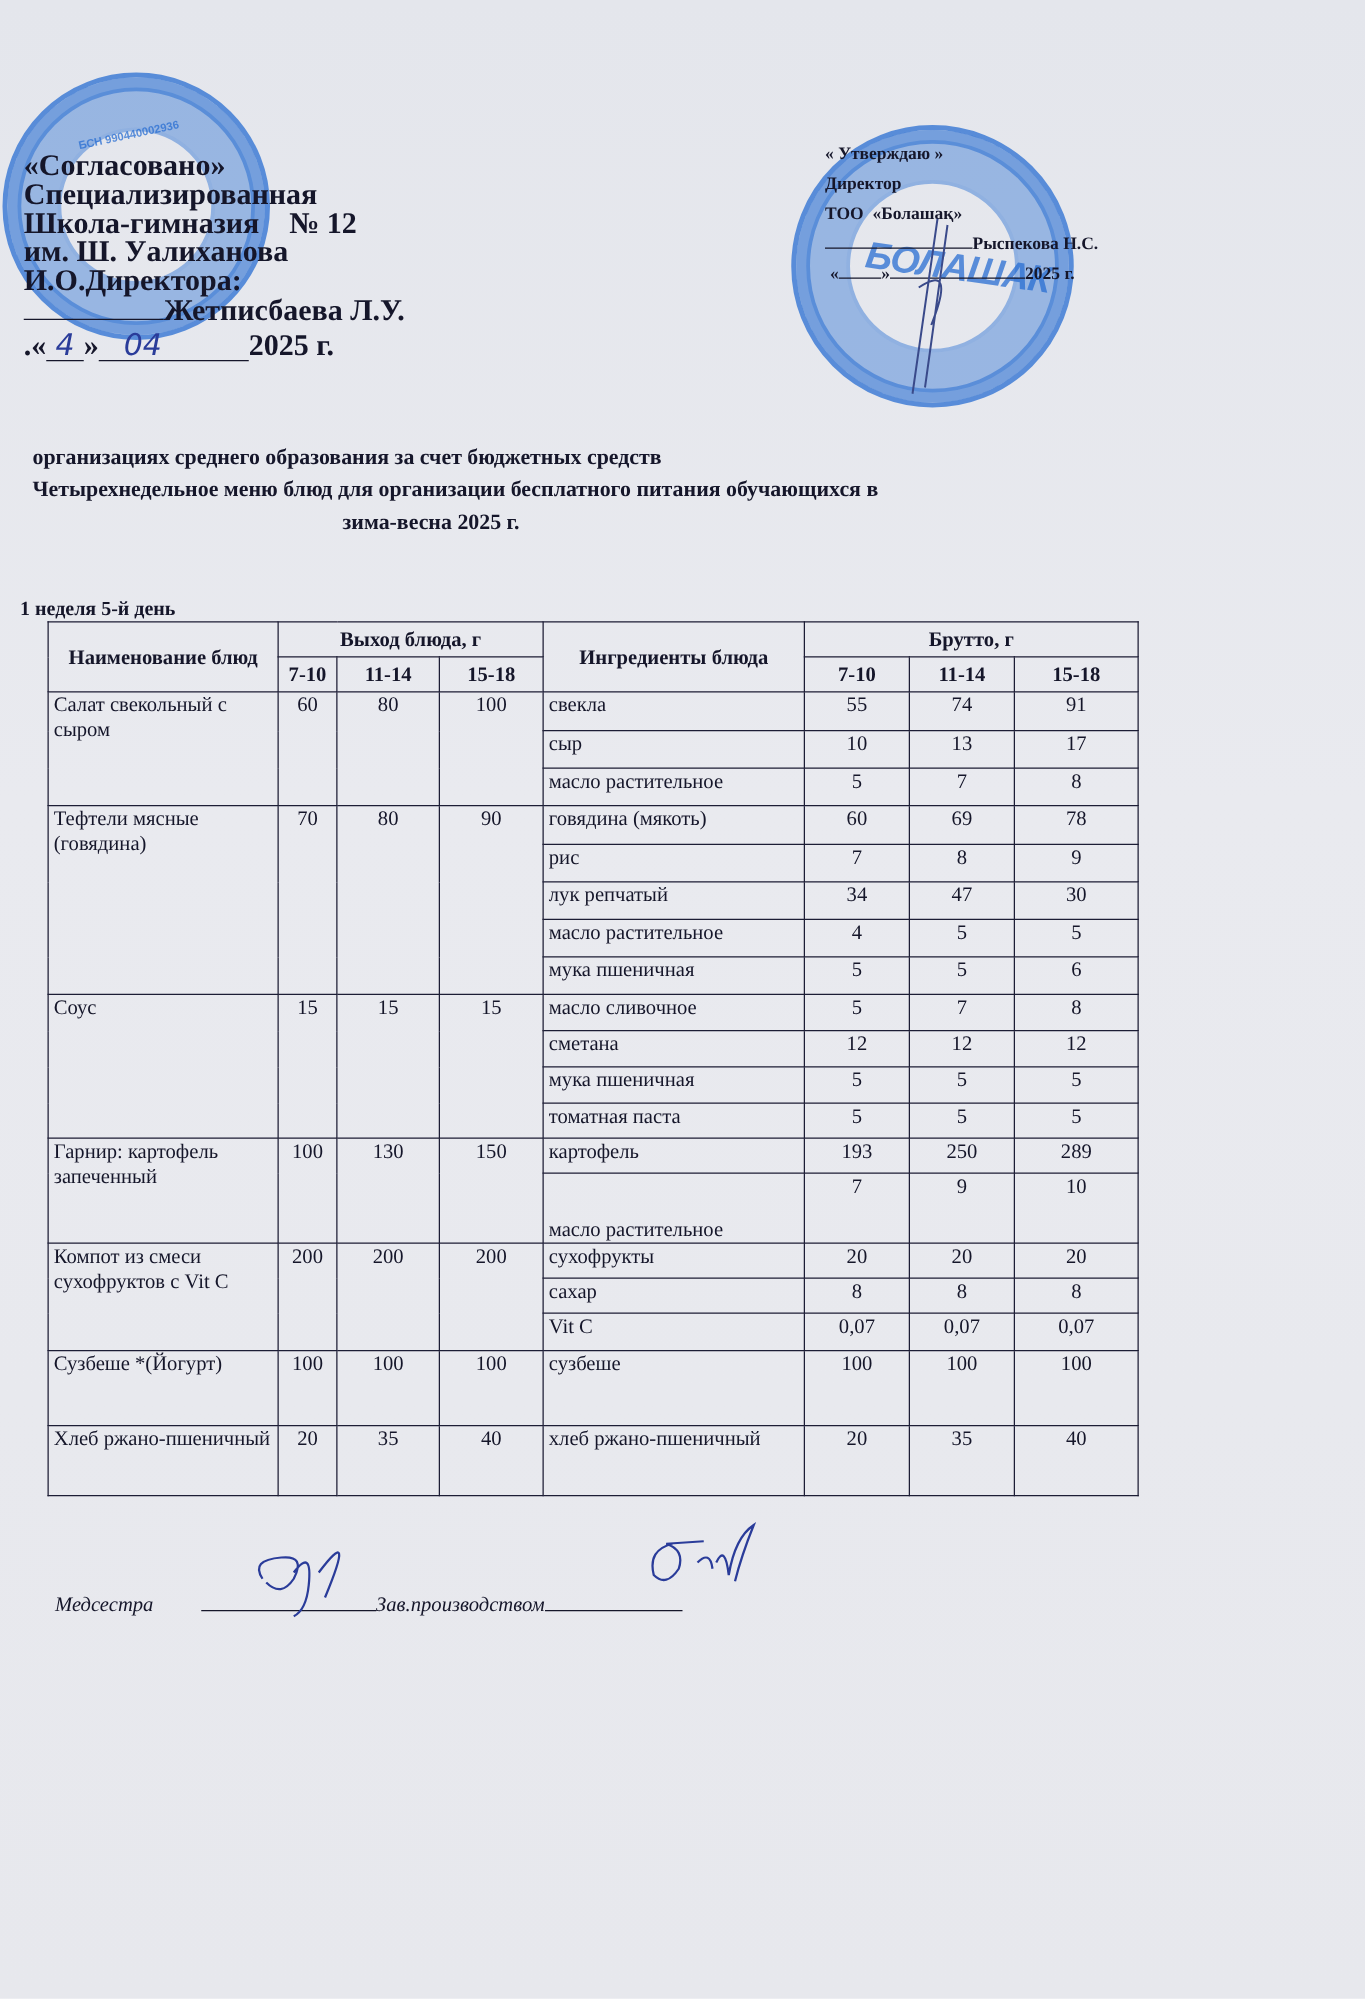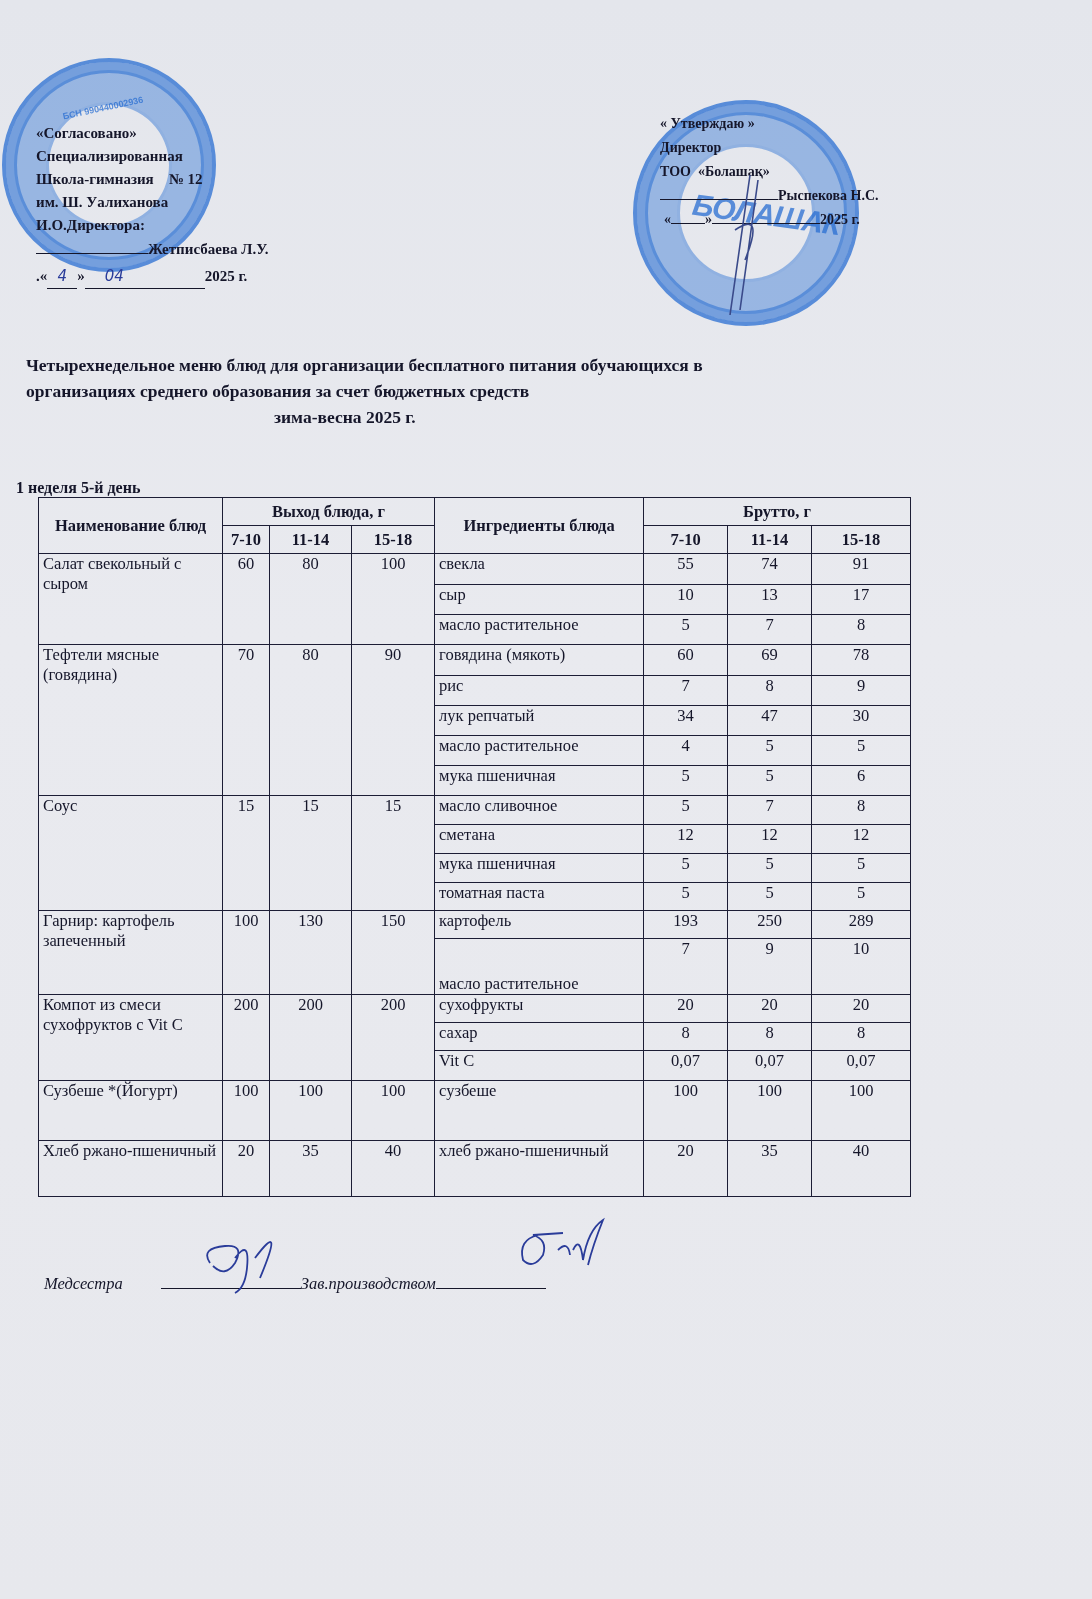--- a/index.html
+++ b/index.html
@@ -9,21 +9,21 @@
     font-family:"Liberation Serif","DejaVu Serif",serif;
     color:#15162a; position:relative;
   }
   .abs { position:absolute; }
   .stamp {
     position:absolute; border-radius:50%;
     border:4px solid rgba(40,110,210,0.75);
     box-shadow: inset 0 0 0 8px rgba(225,230,240,0.2), inset 0 0 0 11px rgba(40,110,210,0.55), inset 0 0 0 40px rgba(225,230,240,0.1), inset 0 0 0 43px rgba(40,110,210,0.45);
   }
   .stamp-text { position:absolute; color:rgba(40,110,210,0.75); font-family:"Liberation Sans",sans-serif; font-weight:bold; }
-  .left-block { left:36px; top:122px; font-size:15px; line-height:23px; font-weight:bold; }
+  .left-block { left:19px; top:122px; font-size:24px; line-height:23px; font-weight:bold; }
   .right-block { left:660px; top:112px; font-size:14px; line-height:24px; font-weight:bold; }
   .line-fill { display:inline-block; border-bottom:1.5px solid #15162a; }
   .hand { font-family:"DejaVu Sans",sans-serif; font-style:italic; color:#2a3c9a; font-weight:normal; }
   .title { left:26px; top:352px; font-size:17.5px; line-height:26px; font-weight:bold; width:880px; }
   .week { left:16px; top:479px; font-size:16px; font-weight:bold; }
   table.menu {
     position:absolute; left:38px; top:497px; width:872px;
     border-collapse:collapse; font-size:16.5px; table-layout:fixed;
   }
   table.menu td, table.menu th { border:1.5px solid #1c1d35; padding:0 4px; vertical-align:top; }
@@ -66,22 +66,22 @@
   <div style="margin-left:4px;">
     <span>«</span><span class="line-fill" style="width:34px;"></span><span>»</span><span class="line-fill" style="width:108px;"></span><span>2025 г.</span>
   </div>
 </div>
 
 <svg class="sig" style="left:710px;top:170px;" width="70" height="150" viewBox="0 0 70 150">
   <path d="M40 5 L20 145 M48 10 L30 140 M25 60 Q55 40 35 90" stroke="#3a4a8a" stroke-width="1.6" fill="none"></path>
 </svg>
 
 <div class="abs title">
+  <div>организациях среднего образования за счет бюджетных средств</div>
   <div>Четырехнедельное меню блюд для организации бесплатного питания обучающихся в</div>
-  <div>организациях среднего образования за счет бюджетных средств</div>
   <div style="padding-left:248px;">зима-весна 2025 г.</div>
 </div>
 
 <div class="abs week">1 неделя 5-й день</div>
 
 <table class="menu">
   <colgroup>
     <col style="width:184px">
       <col style="width:47px">
       <col style="width:82px">

